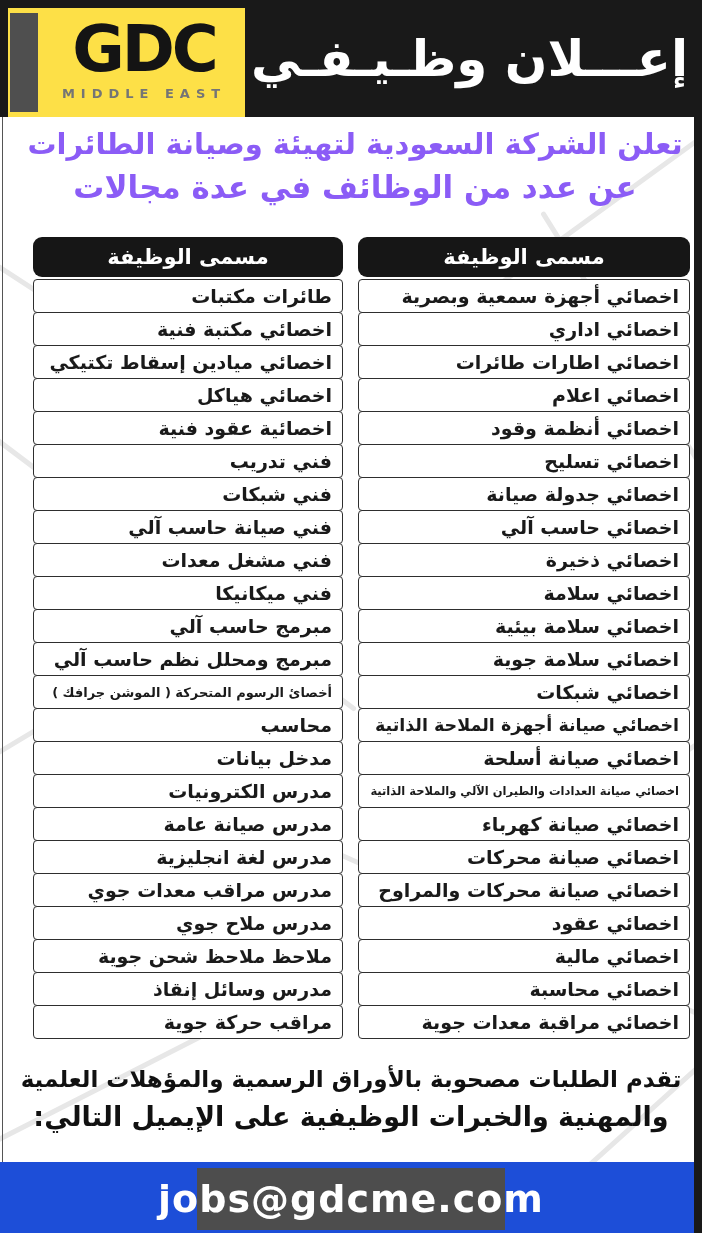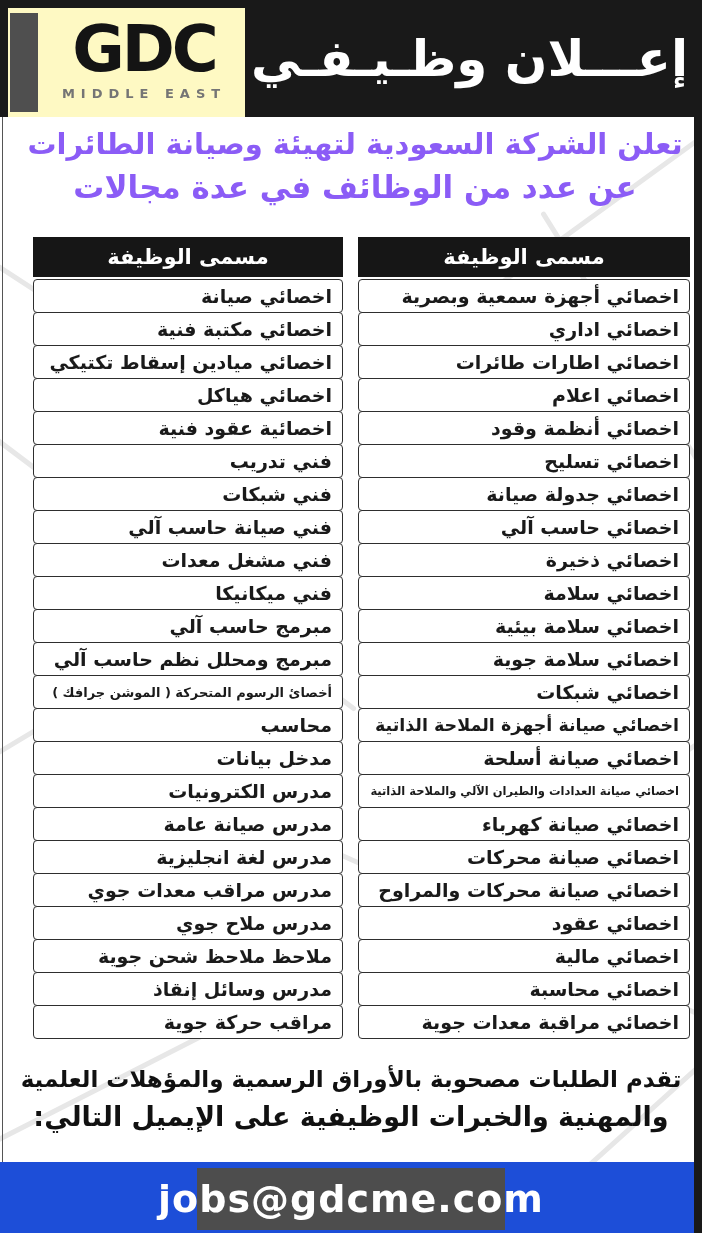--- a/index.html
+++ b/index.html
@@ -13,40 +13,40 @@
     overflow:hidden; direction:rtl;
   }
   
   .wm{position:absolute; height:5px; background:var(--wm); z-index:0; border-radius:3px;}
   .layer{position:absolute; inset:0; z-index:1;}
   
   .edge-left{position:absolute; left:2px; top:117px; bottom:71px; width:1px; background:#555; z-index:2;}
   .edge-right{position:absolute; right:0; top:0; bottom:0; width:8px; background:var(--ink); z-index:3;}
   
   .top-band{position:absolute; top:0; left:0; right:0; height:117px; background:var(--ink); z-index:2;}
-  .logo-box{position:absolute; top:8px; left:8px; width:237px; height:109px; background:#fef9c3; direction:ltr;padding-left:28px;}
+  .logo-box{position:absolute; top:8px; left:8px; width:237px; height:109px; background:#fde047; direction:ltr;padding-left:28px;}
   .logo-accent{position:absolute; left:2px; top:5px; width:28px; height:99px; background:var(--accent-gray);}
   .logo-text-wrap{position:absolute; left:40px; top:6px; width:192px; text-align:center;}
   .logo-name{font-size:64px; font-weight:bold; letter-spacing:-3px; color:#141414; line-height:1.1;}
   .logo-sub{font-size:13px; font-weight:bold; letter-spacing:6px; color:var(--sub-gray); margin-top:2px; white-space:nowrap;}
   .banner-title{
     position:absolute; top:0; left:245px; right:8px; height:117px;
     display:flex; align-items:center; justify-content:center;
     color:#fff; font-size:50px; font-weight:bold; white-space:nowrap;
   }
   
   .intro{position:absolute; top:124px; left:24px; right:16px; text-align:center;
     font-weight:bold; color:#8b5cf6; font-size:31px; line-height:1.42;}
   .intro div{white-space:nowrap;}
   
   .col{position:absolute; top:237px;}
   .col-right{right:12px; width:332px;}
   .col-left{right:359px; width:310px;}  
   .col-header{
-    height:40px; background:#161616; border-radius:0; color:#fff;
+    height:40px; background:#161616; border-radius:9px; color:#fff;
     display:flex; align-items:center; justify-content:center;
     font-size:21px; font-weight:bold; margin-bottom:3px;
   }
   .rows{width:100%;}
   .row{
     height:34px; margin-top:-1px; background:#fff;
     border:1px solid var(--row-border); border-radius:4px;
     display:flex; align-items:center; padding:0 10px;
     font-size:19px; font-weight:bold; color:#1a1a1a; white-space:nowrap; overflow:hidden;
   }
@@ -167,21 +167,21 @@
           <div class="row">
             <span>اخصائي مراقبة معدات جوية</span>
           </div>
         </div>
     </div>
 
     <div class="col col-left">
       <div class="col-header">مسمى الوظيفة</div>
       <div class="rows">
           <div class="row">
-            <span>اخصائي صيانة</span>
+            <span>طائرات مكتبات</span>
           </div>
           <div class="row">
             <span>اخصائي مكتبة فنية</span>
           </div>
           <div class="row">
             <span>اخصائي ميادين إسقاط تكتيكي</span>
           </div>
           <div class="row">
             <span>اخصائي هياكل</span>
           </div>

